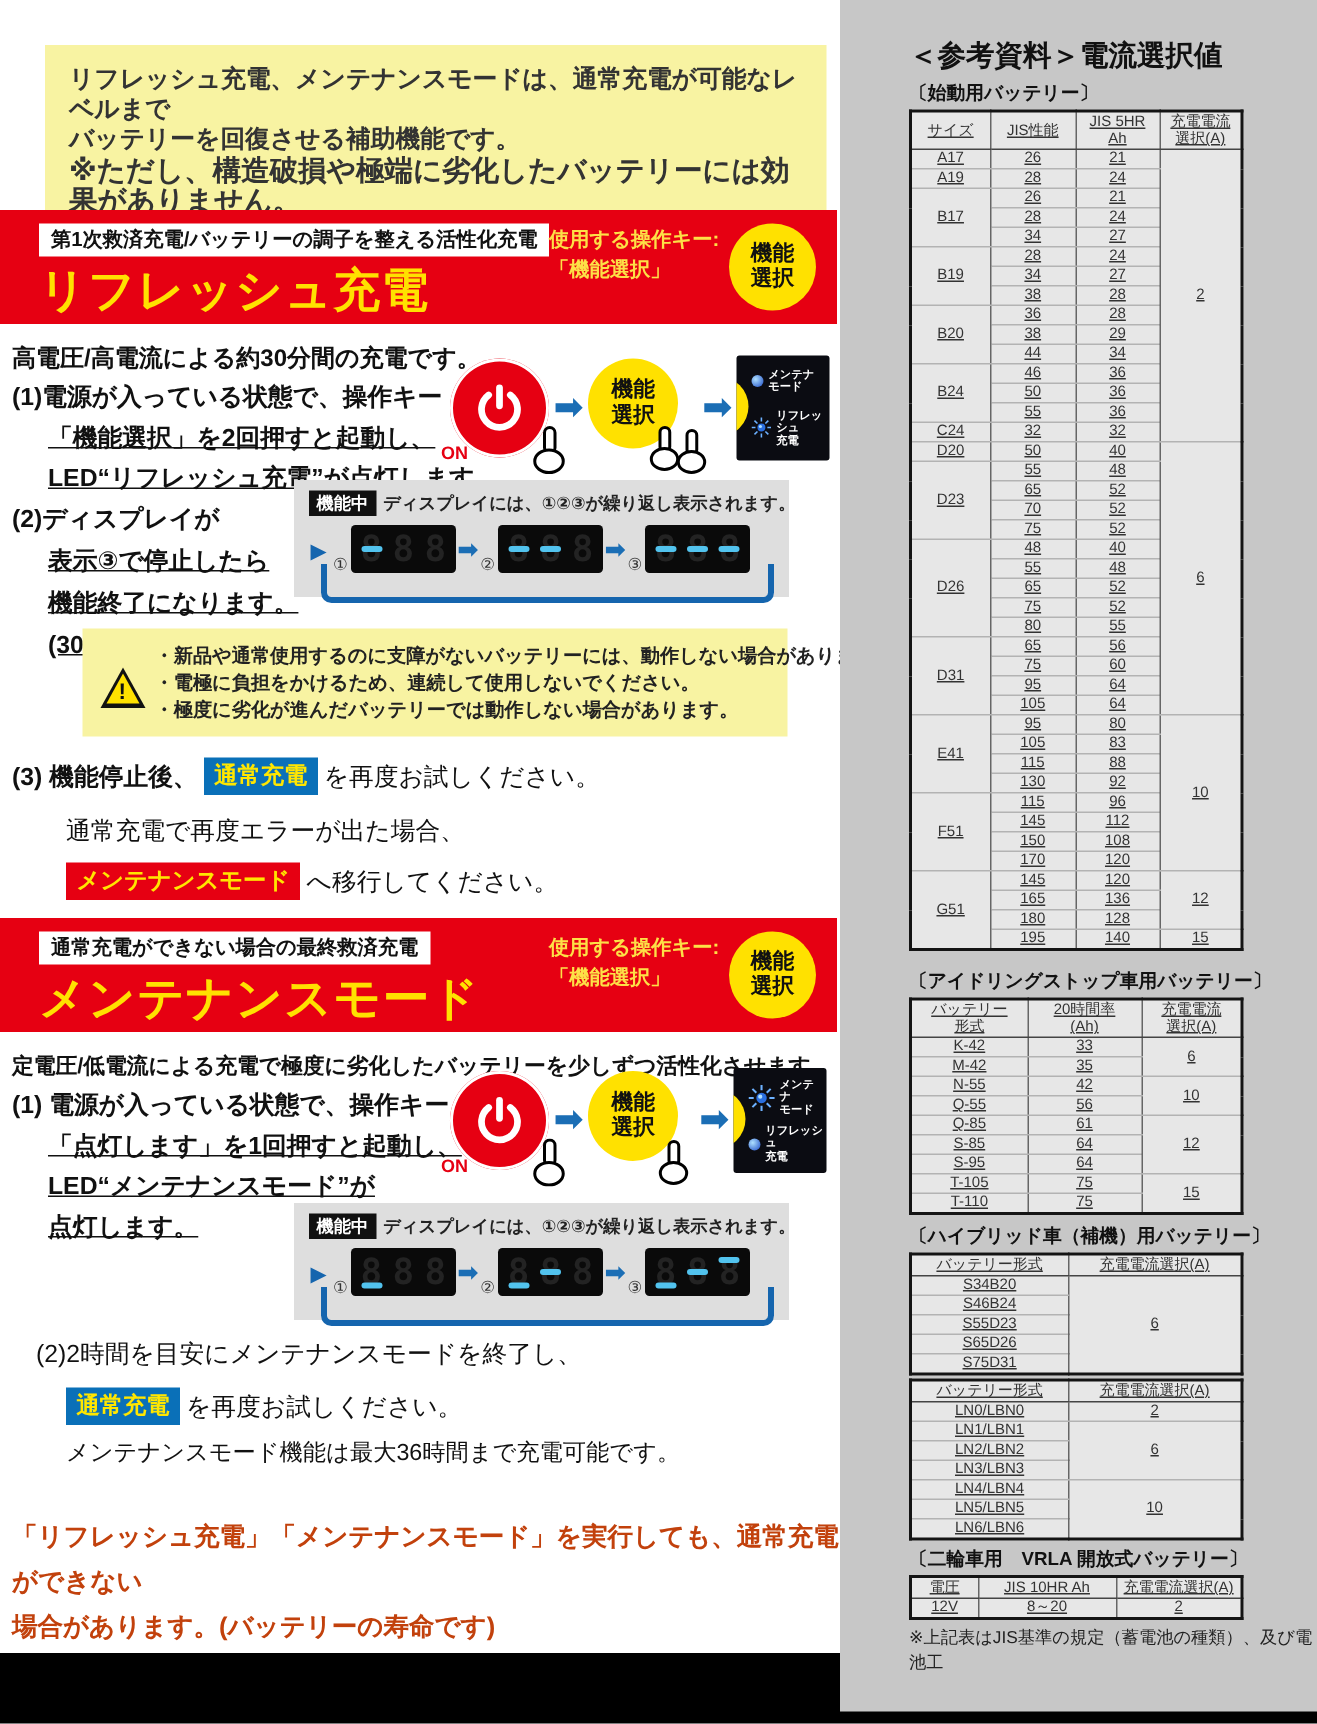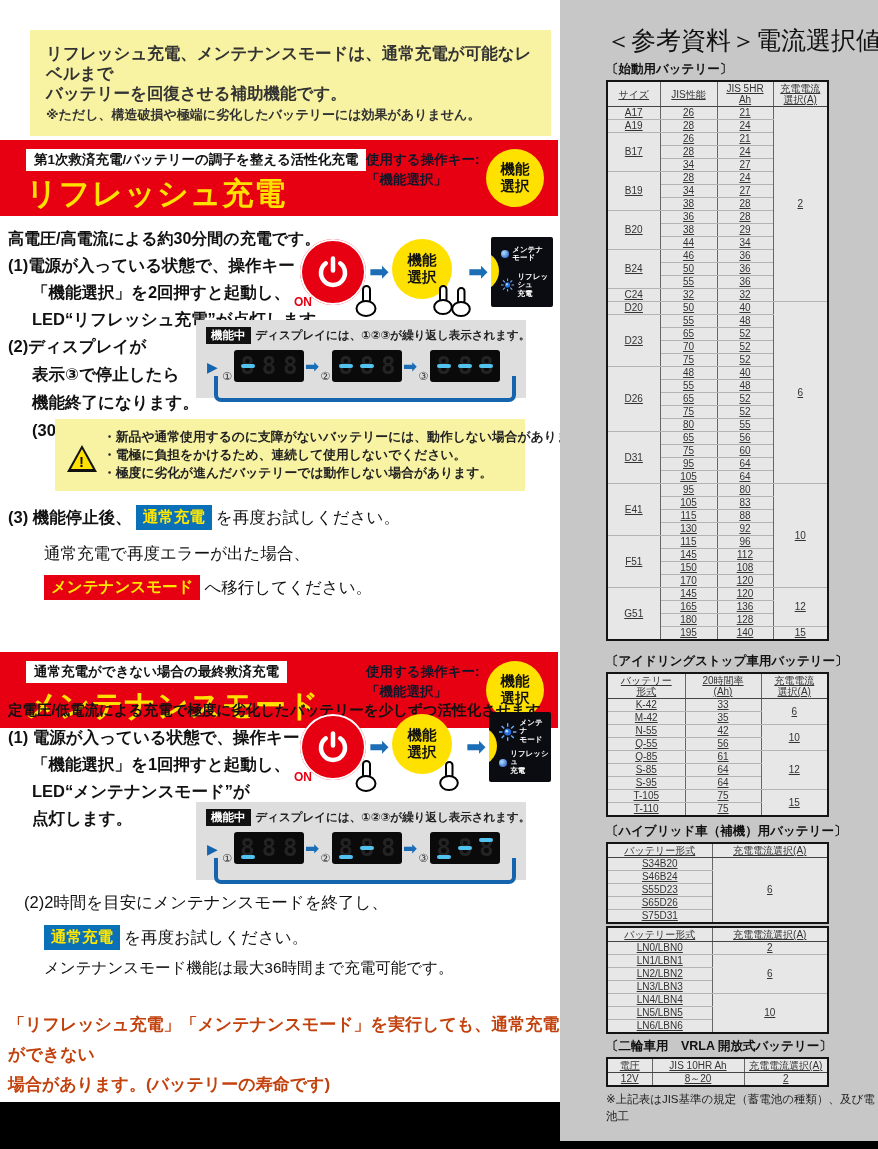--- a/index.html
+++ b/index.html
@@ -9,34 +9,34 @@
     -webkit-font-smoothing:antialiased;overflow:hidden;
   }
   .abs{position:absolute;}
 
   
   .left-col{position:absolute;left:0;top:0;width:560px;height:1102px;background:#ffffff;overflow:hidden;}
   .right-col{position:absolute;left:560px;top:0;width:318px;height:1141px;background:#c7c7c7;overflow:hidden;box-sizing:border-box;padding:24px 0 0 46px;}
 
   .intro-box{left:30px;top:30px;width:490px;background:#f8f3a2;padding:13px 15px 11px 16px;}
   .intro-line{font-size:16.5px;font-weight:bold;color:#333;line-height:20px;}
-  .intro-note{font-size:13px;font-weight:bold;color:#333;line-height:20px;margin-top:2px;}
+  .intro-note{font-size:19px;font-weight:bold;color:#333;line-height:20px;margin-top:2px;}
 
   .banner{left:0;width:558px;height:76px;background:#e60012;}
   .banner .tagline{position:absolute;left:26px;top:9px;background:#fff;color:#111;font-size:13.5px;font-weight:bold;padding:2px 8px;white-space:nowrap;}
   .banner .banner-title{position:absolute;left:26px;top:33px;font-size:31px;font-weight:bold;color:#ffe100;letter-spacing:1px;white-space:nowrap;}
-  .banner .key-label{position:absolute;left:366px;top:10px;color:#0f172a;font-size:13.5px;font-weight:bold;line-height:20px;}
+  .banner .key-label{position:absolute;left:366px;top:10px;color:#fde047;font-size:13.5px;font-weight:bold;line-height:20px;}
   .key-circle{position:absolute;left:486px;top:9px;width:58px;height:58px;border-radius:50%;background:#ffe100;color:#111;
     font-size:14.5px;font-weight:bold;line-height:17px;display:flex;align-items:center;justify-content:center;text-align:center;
     inline-size:58px;}
   .key-circle .kc-text{width:32px;}
 
   .body-line{font-size:16px;font-weight:bold;color:#111;white-space:nowrap;}
   .step-text{font-size:16.5px;color:#111;line-height:27px;font-weight:bold;}
-  .step-text .ind{padding-left:24px;}
+  .step-text .ind{padding-left:24px;text-decoration:underline;}
 
   
   .icon-row{display:flex;align-items:center;}
   .power-wrap{position:relative;width:66px;height:66px;}
   .power-btn{width:66px;height:66px;border-radius:50%;background:#e60012;display:flex;align-items:center;justify-content:center;box-shadow:0 0 0 2px #fff inset;}
   .on-label{position:absolute;left:-6px;bottom:-4px;color:#e60012;font-weight:bold;font-size:12px;}
   .hand-icon{position:absolute;}
   .flow-arrow{color:#1b6eb5;font-size:24px;font-weight:bold;margin:0 3px;line-height:1;}
   .func-wrap{position:relative;width:60px;height:66px;}
   .func-circle{width:60px;height:60px;border-radius:50%;background:#ffe100;color:#111;font-size:14.5px;font-weight:bold;line-height:17px;display:flex;align-items:center;justify-content:center;text-align:center;}
@@ -72,21 +72,21 @@
   .warn-tri::after{content:"!";position:absolute;left:-3px;top:8px;font-size:15px;font-weight:bold;color:#111;}
 
   .inline-line{font-size:16.5px;color:#111;display:flex;align-items:center;gap:4px;white-space:nowrap;}
   .badge-blue{background:#0a70b8;color:#ffe600;font-weight:bold;padding:2px 7px;font-size:15.5px;}
   .badge-red{background:#e60012;color:#ffe600;font-weight:bold;padding:2px 7px;font-size:15.5px;}
   .b{font-weight:bold;}
 
   .footer-warning{font-size:17px;font-weight:bold;color:#c2410c;line-height:30px;}
 
   
-  .ref-title{font-size:25px;font-weight:normal;color:#111;white-space:nowrap;}
+  .ref-title{font-size:19px;font-weight:bold;color:#111;white-space:nowrap;}
   .ref-label{font-size:12.5px;font-weight:bold;color:#111;white-space:nowrap;}
   .ref-table{border-collapse:collapse;border:2px solid #141414;background:#e7e7e7;table-layout:fixed;font-size:10px;color:#333;text-decoration:underline;}
   .ref-table th{font-weight:normal;border:1px solid #666;padding:0;line-height:11px;height:24px;}
   .ref-table td{border-left:1px solid #666;border-right:1px solid #666;border-top:1px solid #b3b3b3;border-bottom:1px solid #b3b3b3;
     text-align:center;height:12px;line-height:12px;padding:0;}
   .ref-table tr.grp td{border-top:1.5px solid #2e2e2e;}
   .ref-table thead th{border-bottom:1px solid #444;}
   .t-hybrid th,.t-en th,.t-vrla th{height:13px;}
   .footnote{font-size:11.5px;color:#222;line-height:17px;}
   .mt2{margin-top:2px}.mt4{margin-top:4px}.mt6{margin-top:6px}.mt12{margin-top:12px}
@@ -254,37 +254,37 @@
     <span class="b">(3) 機能停止後、</span>
     <span class="badge-blue">通常充電</span>
     <span>を再度お試しください。</span>
   </div>
   <div class="abs inline-line" style="left:44px;top:543px;">通常充電で再度エラーが出た場合、</div>
   <div class="abs inline-line" style="left:44px;top:575px;">
     <span class="badge-red">メンテナンスモード</span>
     <span>へ移行してください。</span>
   </div>
 
-  <div class="abs banner" style="top:612px;margin-top:40px;">
+  <div class="abs banner" style="top:612px;">
     <span class="tagline">通常充電ができない場合の最終救済充電</span>
     <span class="banner-title">メンテナンスモード</span>
     <span class="key-label">
       <span>使用する操作キー:</span><br>
       <span>「機能選択」</span>
     </span>
     <span class="key-circle">
         <span class="kc-text">機能選択</span>
       </span>
   </div>
 
   <div class="abs body-line" style="left:8px;top:701px;font-size:14.5px;">定電圧/低電流による充電で極度に劣化したバッテリーを少しずつ活性化させます。</div>
 
   <div class="abs step-text" style="left:8px;top:724px;">
     <div>(1) 電源が入っている状態で、操作キー</div>
-    <div class="ind">「機能選択」を1回押すと起動し、</div>
+    <div class="ind">「点灯します」を1回押すと起動し、</div>
     <div class="ind">LED“メンテナンスモード”が</div>
     <div class="ind">点灯します。</div>
   </div>
 
   <div class="abs icon-row" style="left:300px;top:712px;">
     <div class="power-wrap">
       <div class="power-btn">
         <svg width="36" height="36" viewBox="0 0 24 24" aria-hidden="true">
           <path d="M12 3v8" stroke="#fff" stroke-width="3" stroke-linecap="round" fill="none"></path>
           <path d="M7.2 6.2a8 8 0 1 0 9.6 0" stroke="#fff" stroke-width="3" stroke-linecap="round" fill="none"></path>

